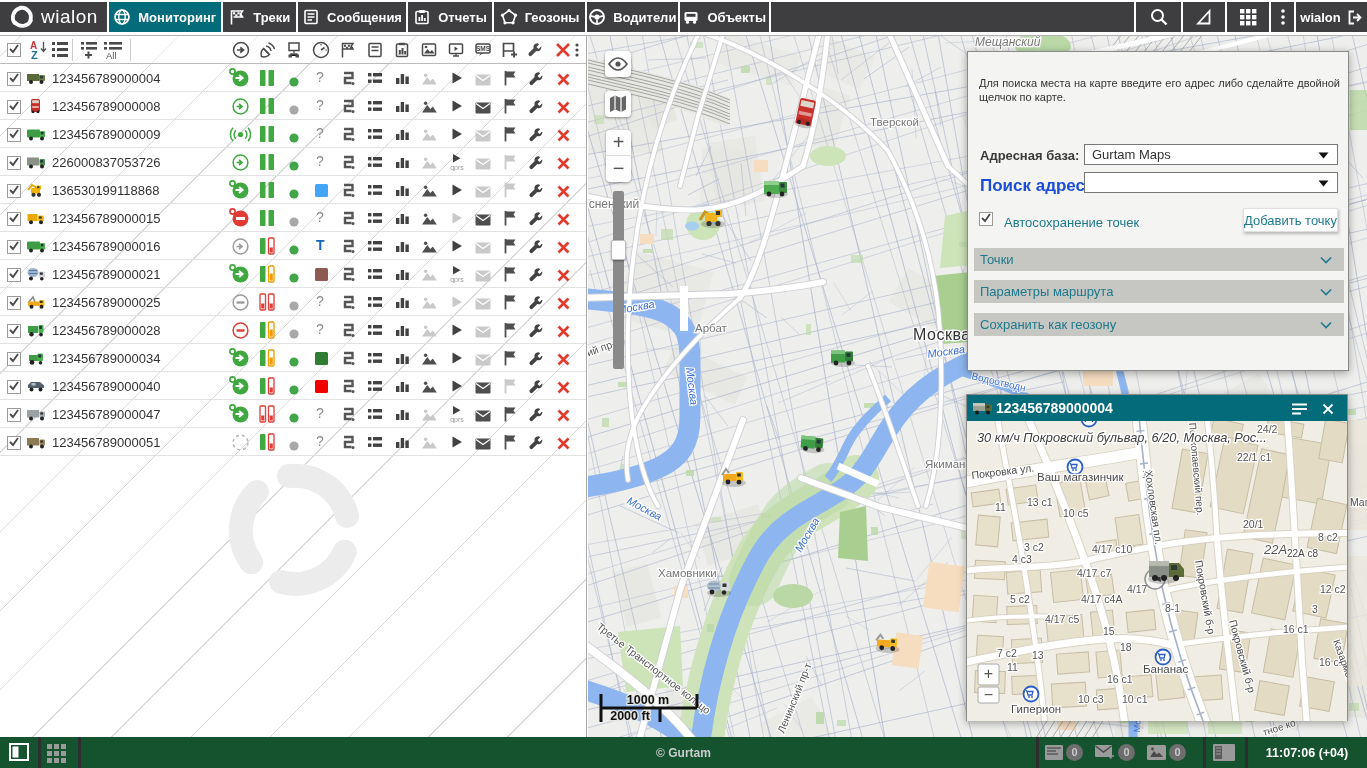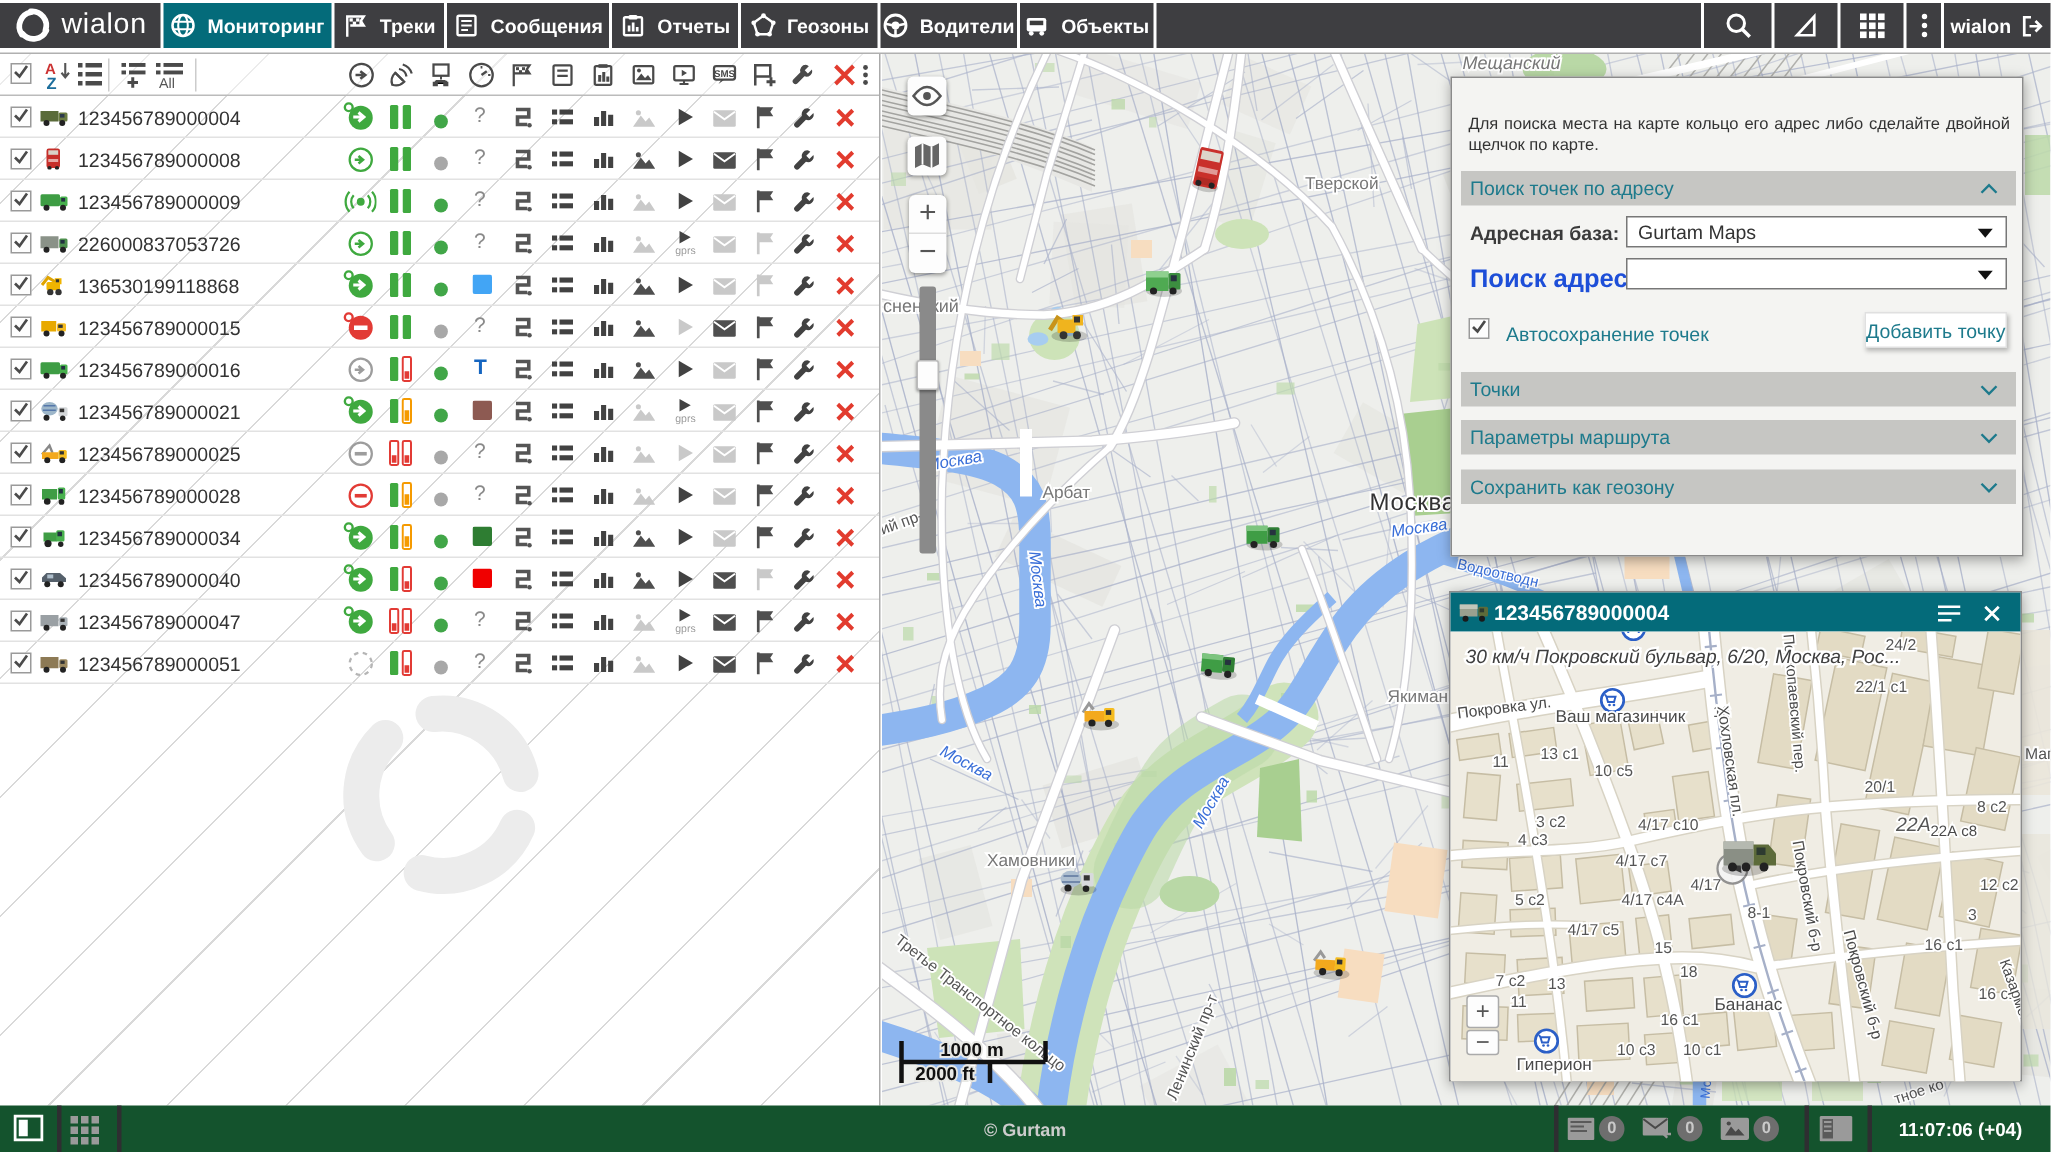--- a/index.html
+++ b/index.html
@@ -1756,24 +1756,21 @@
     </div><div class="mbtn" style="left:17px;top:55px;width:26px;height:26px">
       <svg width="26" height="26" viewBox="0 0 26 26">
         <path d="M5 7l5-2.5 6 2.5 5-2.5v14l-5 2.5-6-2.5-5 2.5z" fill="#666"></path>
         <path d="M10 4.5v14M16 7v14" stroke="#fff" stroke-width="1.2"></path>
       </svg>
     </div><div class="mbtn" style="left:18px;top:94px;width:25px;height:52px">
       <div style="position:absolute;left:0;top:0;width:25px;height:26px;border-bottom:1px solid #ddd;font-size:20px;color:#555;text-align:center;line-height:24px">+</div>
       <div style="position:absolute;left:0;top:27px;width:25px;height:25px;font-size:20px;color:#555;text-align:center;line-height:22px">−</div>
     </div><div style="position:absolute;left:25px;top:155px;width:11px;height:178px;background:#8a8a8a;border-radius:2px"></div><div style="position:absolute;left:23px;top:204px;width:15px;height:20px;background:#fdfdfd;border:1px solid #bbb;border-radius:2px;box-shadow:0 1px 2px rgba(0,0,0,.35)"></div></div>
 <div class="rtp">
-    <div style="position:absolute;left:11px;top:24px;width:361px;font-size:11px;color:#333;text-align:justify;line-height:14px">Для поиска места на карте кольцо его адрес либо сделайте двойной щелчок по карте.</div>
-    <div class="sect" style="top:62px"><span>Поиск точек по адресу</span><svg width="12" height="8" viewBox="0 0 12 8" style="position:absolute;right:12px;top:8px">
-        <path d="M1 6.5L6 1.5l5 5" fill="none" stroke="#1d7a8c" stroke-width="1.6"></path>
-      </svg></div>
+    <div style="position:absolute;left:11px;top:24px;width:361px;font-size:11px;color:#333;text-align:justify;line-height:14px">Для поиска места на карте введите его адрес либо сделайте двойной щелчок по карте.</div>
     <div style="position:absolute;left:12px;top:96px;font-size:13px;font-weight:bold;color:#3a3a3a">Адресная база:</div>
     <div class="drop" style="top:92px"><span>Gurtam Maps</span><svg width="11" height="7" viewBox="0 0 11 7" style="position:absolute;right:8px;top:7px">
         <path d="M0.5 0.5h10L5.5 6.5z" fill="#111"></path>
       </svg></div>
     <div style="position:absolute;left:12px;top:124px;font-size:17px;font-weight:bold;color:#1d4ed8">Поиск адреса:</div>
     <div class="drop" style="top:120px"><span></span><svg width="11" height="7" viewBox="0 0 11 7" style="position:absolute;right:8px;top:7px">
         <path d="M0.5 0.5h10L5.5 6.5z" fill="#111"></path>
       </svg></div>
     <span class="cb" style="position:absolute;left:11px;top:160px"><svg width="10" height="10" viewBox="0 0 10 10">
         <path d="M1 5l3 3 5-7" fill="none" stroke="#4a4a4a" stroke-width="1.8"></path>

